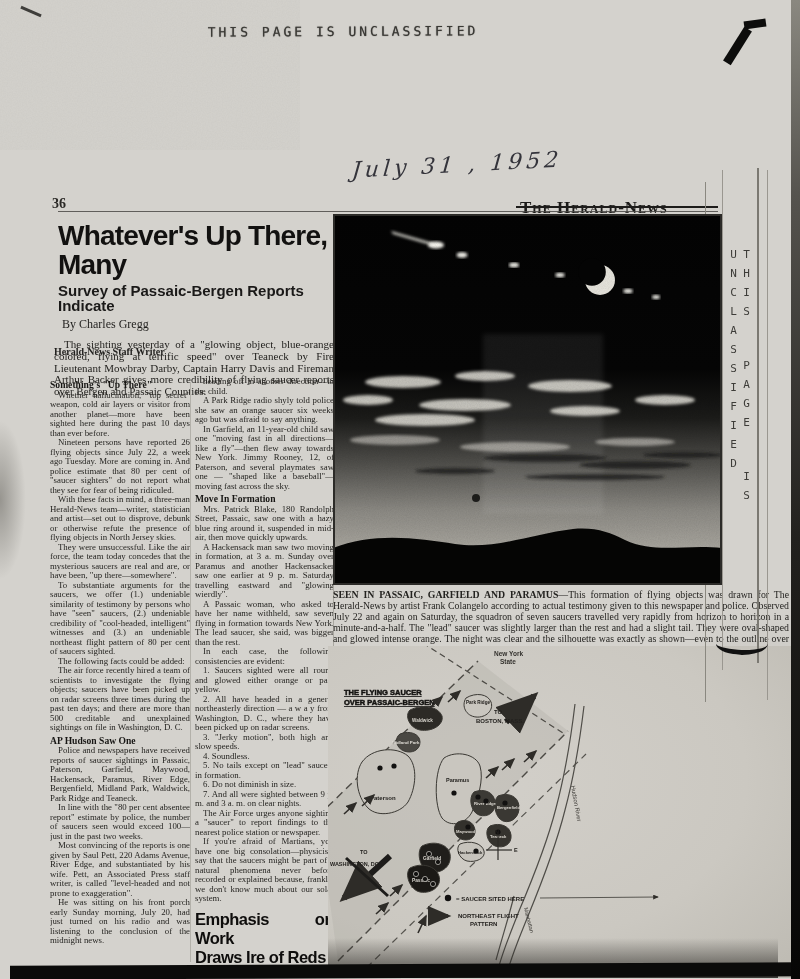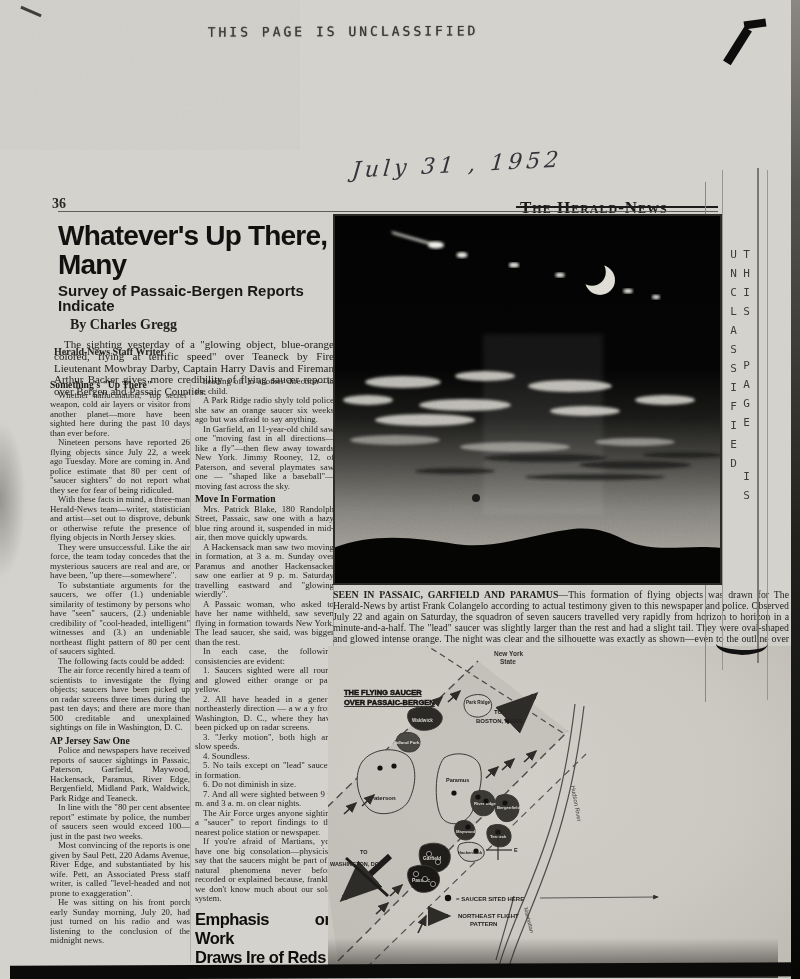--- a/index.html
+++ b/index.html
@@ -36,21 +36,21 @@
   .fold-b{left:722px;top:170px;width:1px;height:500px;background:#9a9790;}
   .fold-c{left:757px;top:168px;width:2px;height:495px;background:#7b7972;}
   .fold-d{left:767px;top:170px;width:1px;height:530px;background:#9a9790;}
   .stamp-underline{left:716px;top:632px;width:52px;height:18px;z-index:9;
                    border-bottom:5px solid #111;border-radius:0 0 60% 45%;transform:rotate(4deg);}
   
   .headline{left:58px;top:221px;width:282px;font-family:"Liberation Sans",sans-serif;
             font-weight:bold;font-size:28px;line-height:29px;letter-spacing:-.8px;color:#121110;}
   .subhead{left:58px;top:284px;width:272px;text-align:left;font-family:Liberation Sans, sans-serif;
            font-weight:bold;font-size:15px;line-height:14.5px;color:#1a1918;}
-  .byline{left:70px;top:317px;font-weight:bold;font-size:14px;color:#201f1d;}
+  .byline{left:62px;top:317px;font-weight:normal;font-size:12px;color:#201f1d;}
   .byline-title{left:54px;top:346px;font-weight:bold;font-size:10px;color:#201f1d;}
   .lede{left:54px;top:339px;width:280px;font-size:11px;line-height:11.8px;
         text-align:justify;text-indent:10px;color:#242320;}
   .col{position:absolute;top:377px;width:140px;height:600px;overflow:hidden;
        font-size:8.8px;line-height:9.5px;text-align:justify;color:#262522;}
   .col-1{left:50px;}
   .col-2{left:195px;width:139px;}
   .col p{margin:0;text-indent:8px;}
   .col .shead{font-weight:bold;font-size:9.6px;margin:3px 0 1px 0;text-indent:0;
               font-family:"Liberation Serif",serif;color:#171614;}
@@ -104,21 +104,21 @@
 
 <div class="col col-1">
   <div class="shead">Something's "Up There"</div>
   <p>Whether hallucination, "top secret" weapon, cold air layers or visitor from another planet—more have been sighted here during the past 10 days than ever before.</p>
   <p>Nineteen persons have reported 26 flying objects since July 22, a week ago Tuesday. More are coming in. And police estimate that 80 per cent of "saucer sighters" do not report what they see for fear of being ridiculed.</p>
   <p>With these facts in mind, a three-man Herald-News team—writer, statistician and artist—set out to disprove, debunk or otherwise refute the presence of flying objects in North Jersey skies.</p>
   <p>They were unsuccessful. Like the air force, the team today concedes that the mysterious saucers are real and are, or have been, "up there—somewhere".</p>
   <p>To substantiate arguments for the saucers, we offer (1.) undeniable similarity of testimony by persons who have "seen" saucers, (2.) undeniable credibility of "cool-headed, intelligent" witnesses and (3.) an undeniable northeast flight pattern of 80 per cent of saucers sighted.</p>
   <p>The following facts could be added:</p>
   <p>The air force recently hired a team of scientists to investigate the flying objects; saucers have been picked up on radar screens three times during the past ten days; and there are more than 500 creditable and unexplained sightings on file in Washington, D. C.</p>
-  <div class="shead">AP Jersey Saw One</div>
+  <div class="shead">AP Hudson Saw One</div>
   <p>Police and newspapers have received reports of saucer sightings in Passaic, Paterson, Garfield, Maywood, Hackensack, Paramus, River Edge, Bergenfield, Midland Park, Waldwick, Park Ridge and Teaneck.</p>
   <p>In line with the "80 per cent absentee report" estimate by police, the number of saucers seen would exceed 100—just in the past two weeks.</p>
   <p>Most convincing of the reports is one given by Saul Pett, 220 Adams Avenue, River Edge, and substantiated by his wife. Pett, an Associated Press staff writer, is called "level-headed and not prone to exaggeration".</p>
   <p>He was sitting on his front porch early Sunday morning, July 20, had just turned on his radio and was listening to the conclusion of the midnight news.</p>
 
 </div>
 <div class="abs col-rule"></div>
 
 <div class="col col-2">
   <p>heading off in another direction—to the child.</p>

